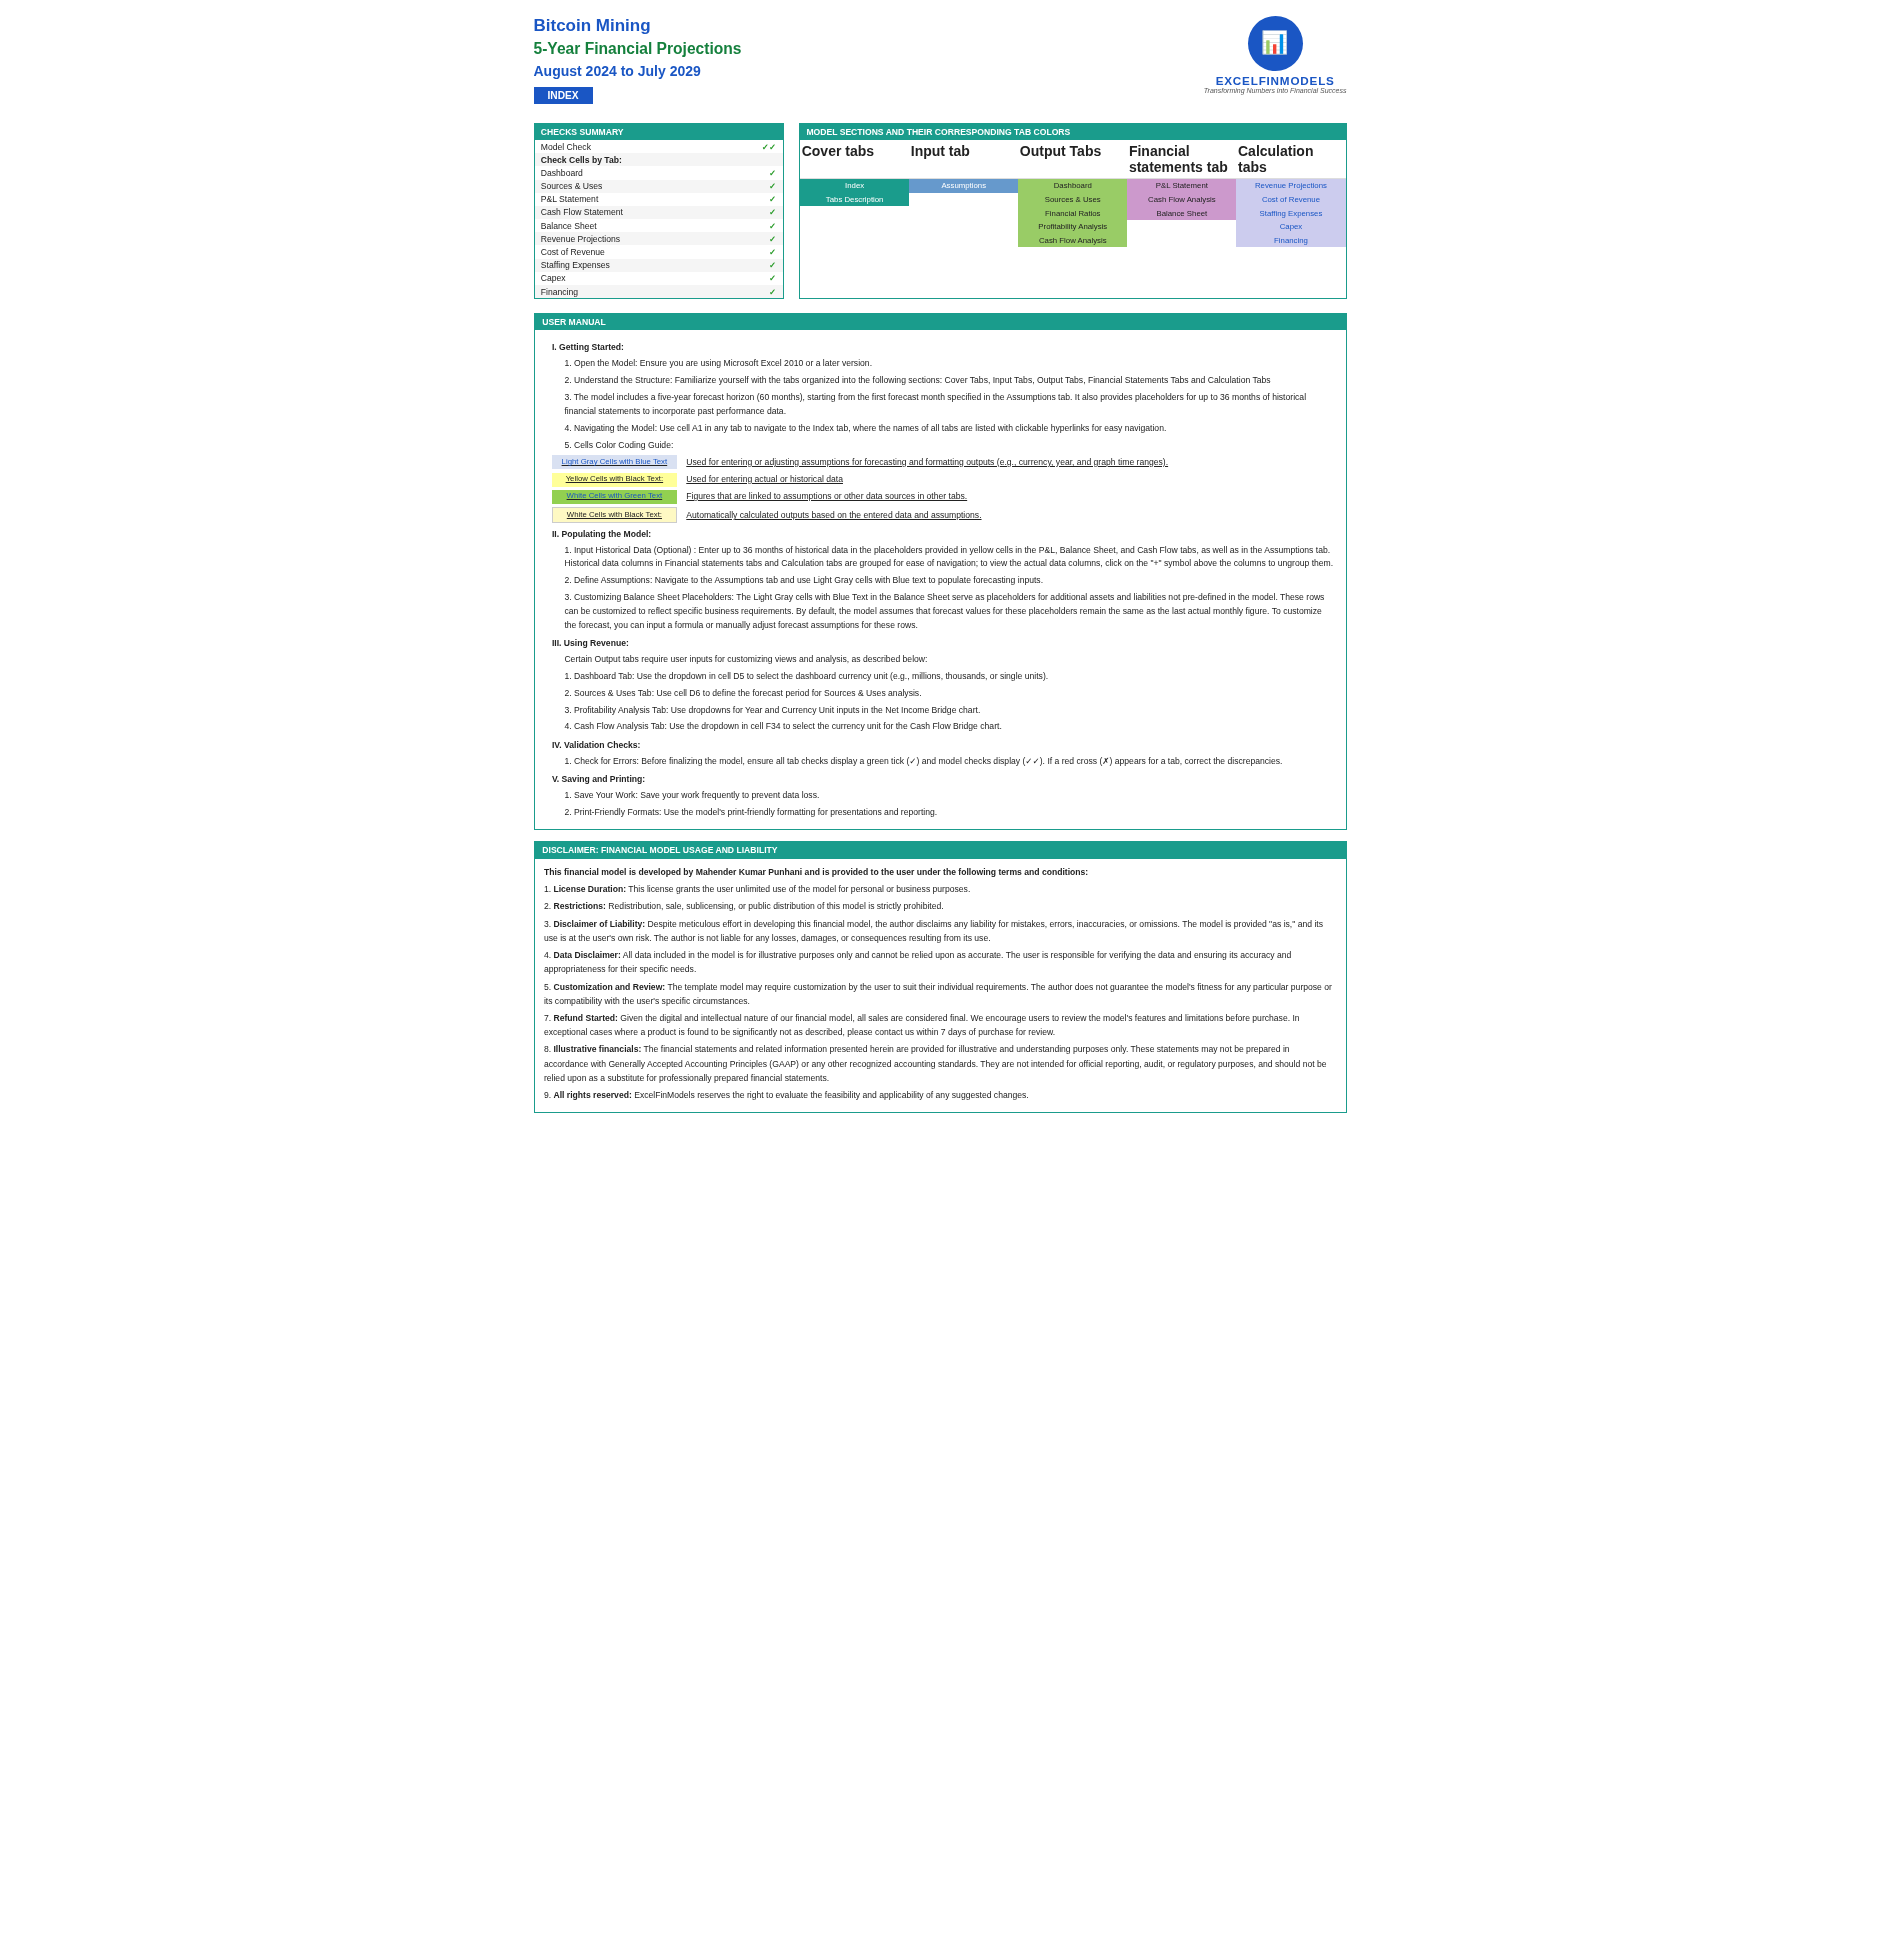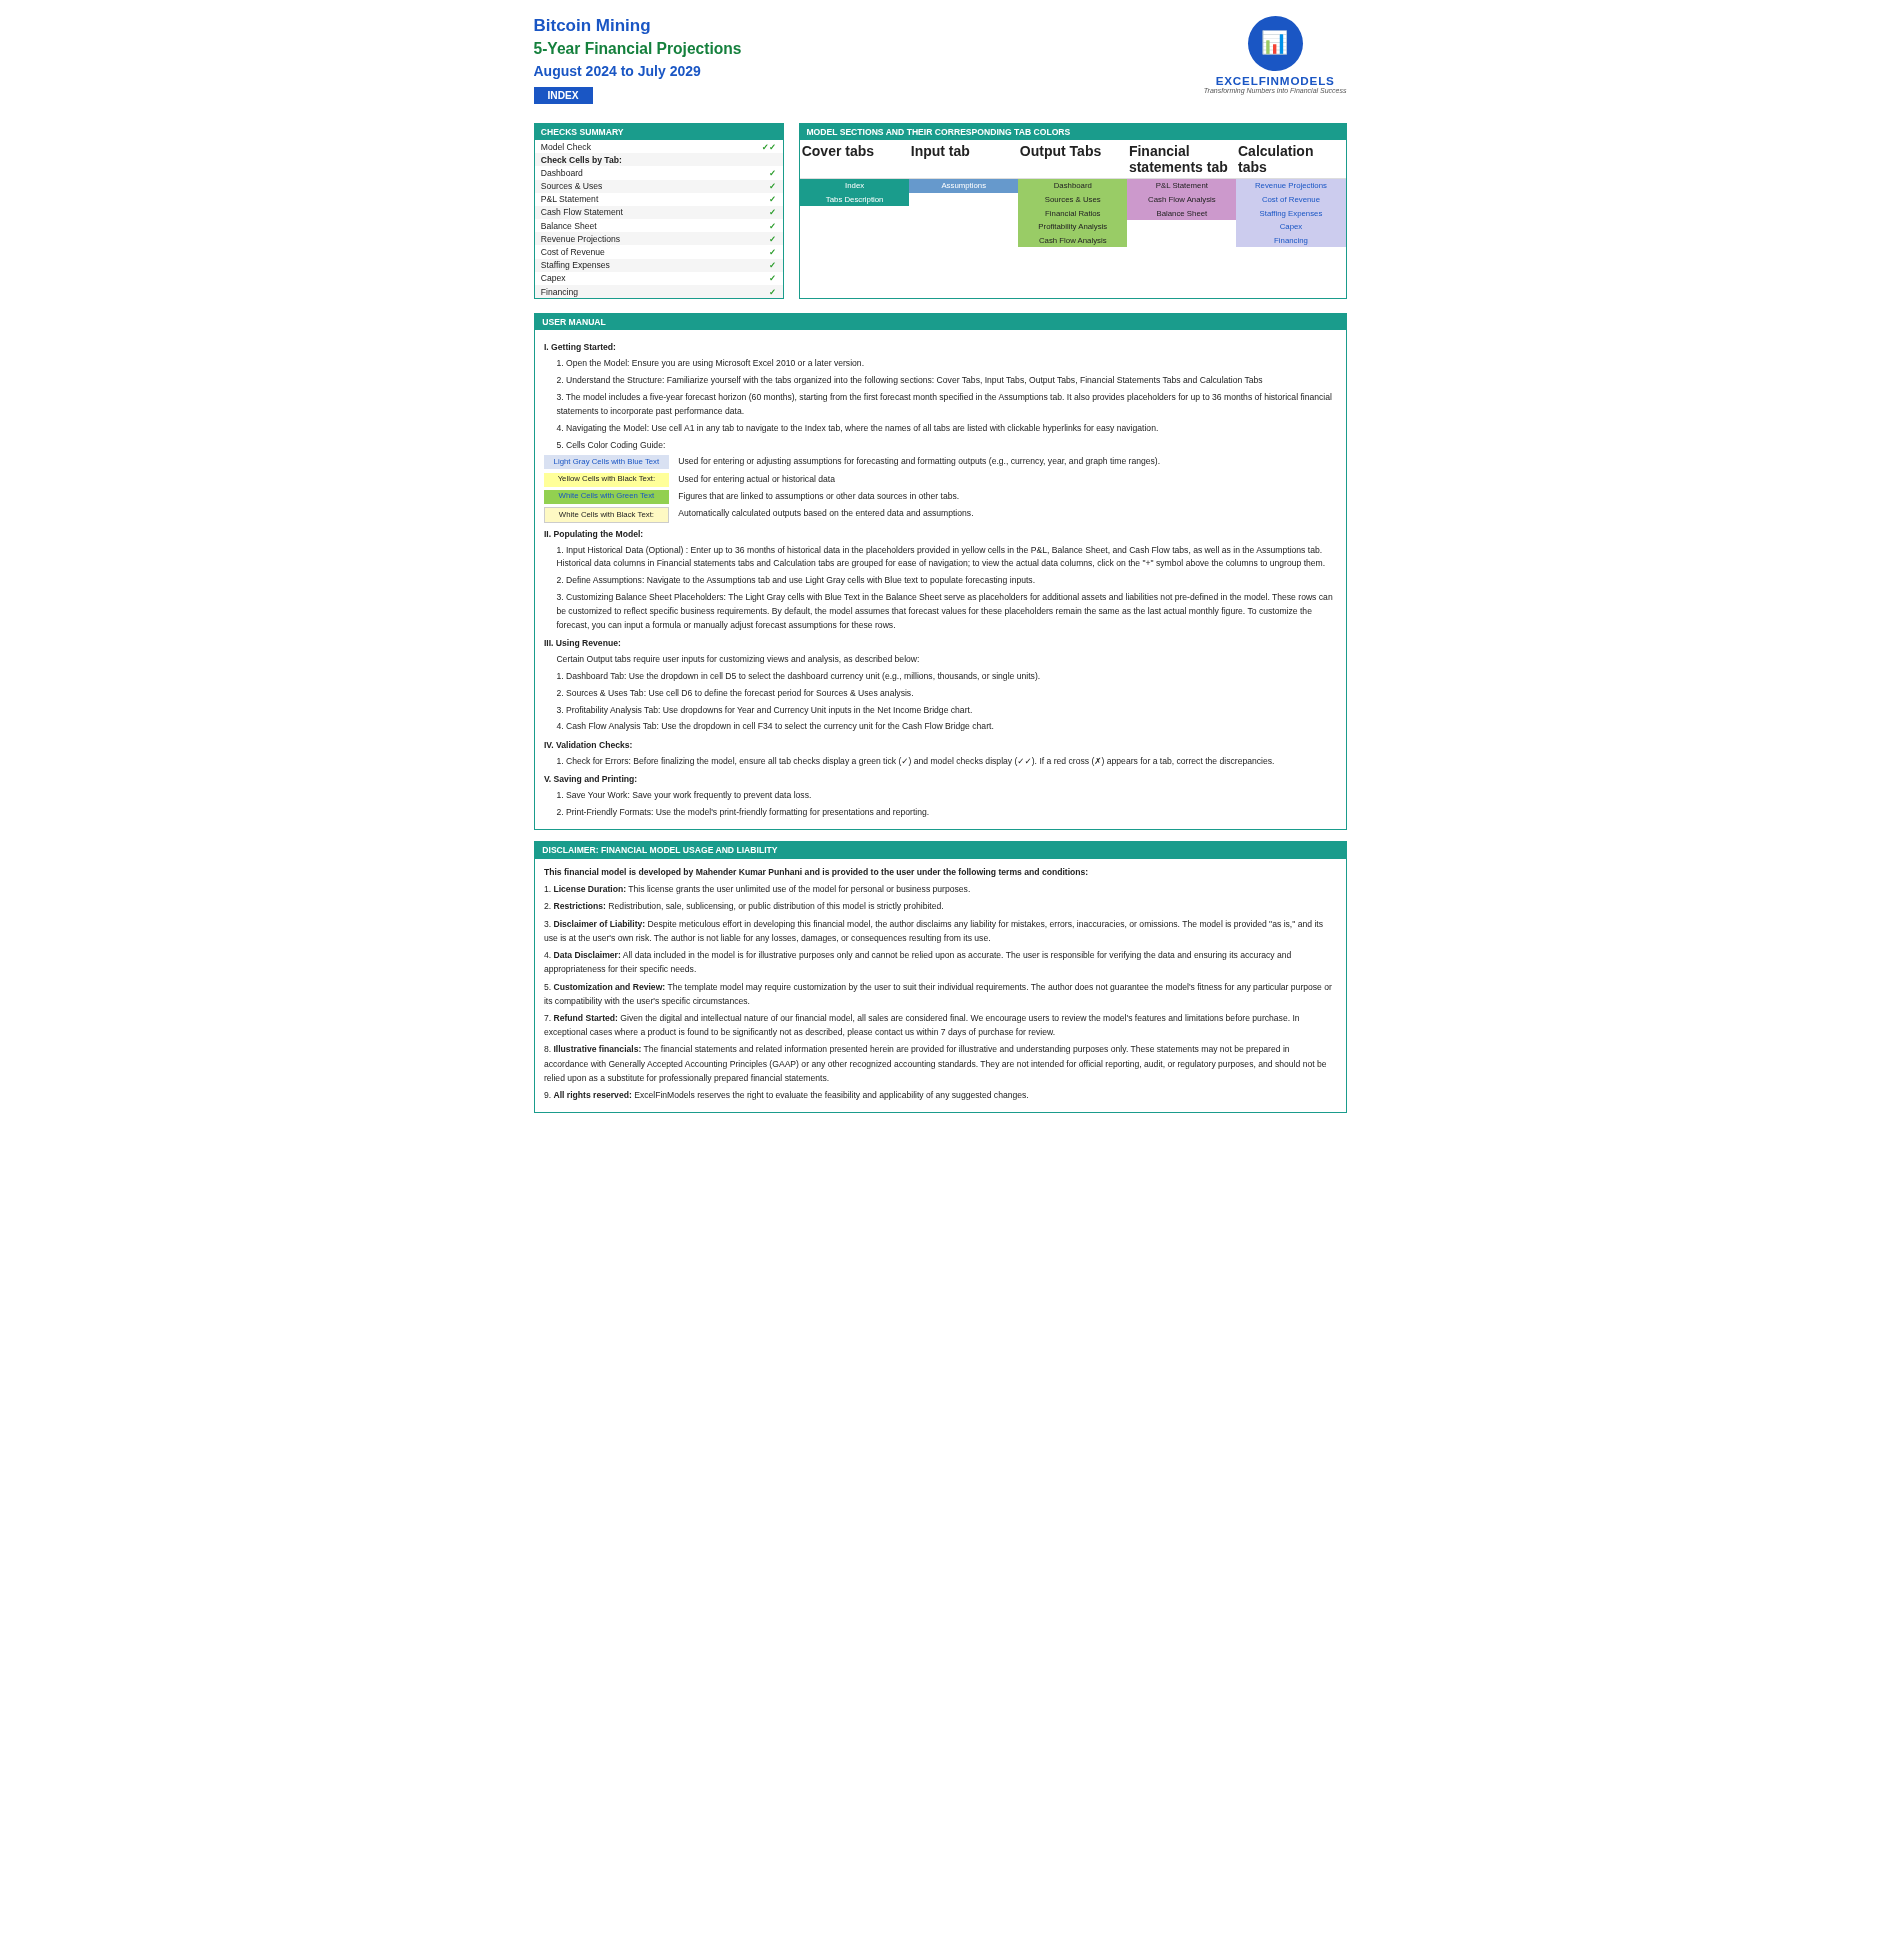--- a/index.html
+++ b/index.html
@@ -95,36 +95,36 @@
       border: 0.8px solid #1a9c8c;
       margin-bottom: 11px;
     }
     .section-block .section-header {
       background: #1a9c8c;
       color: white;
       font-weight: bold;
       padding: 3.1px 7.8px;
       font-size: 8.6px;
     }
-    .section-content { padding: 6.3px 9.4px; font-size: 8.6px; line-height: 1.6; }
+    .section-content { padding: 6.3px 9.4px; font-size: 8.6px; line-height: 1.6; margin-left: 8px; }
     .section-content h4 { font-weight: bold; margin: 4.7px 0 2.3px 0; font-size: 8.6px; }
     .section-content p { margin-bottom: 3.1px; }
     .section-content .indent { padding-left: 12.5px; }
     .color-cell-demo {
       display: inline-block;
       padding: 0.8px 4.7px;
       font-size: 7.8px;
       min-width: 125px;
       text-align: center;
     }
     .cell-lightgray { background: #d9e1f2; color: #1a56c4; }
     .cell-yellow { background: #ffff99; color: #222; }
     .cell-green { background: #92d050; color: #1a56c4; }
     .cell-white { background: #fef9c3; color: #222; border: 0.8px solid #ccc; }
-    .color-row { display: flex; align-items: flex-start; margin-bottom: 3.1px; gap: 9.4px; }
+    .color-row { display: flex; align-items: flex-end; margin-bottom: 3.1px; gap: 9.4px; text-decoration: underline; }
     .color-desc { flex: 1; font-size: 8.6px; }
     .disclaimer-content { padding: 6.3px 9.4px; font-size: 8.6px; line-height: 1.65; }
     .disclaimer-content p { margin-bottom: 3.1px; }
     strong { font-weight: bold; }
   </style>
 </head>
 <body>
 
 <div class="header-section">
   <div class="header-titles">

